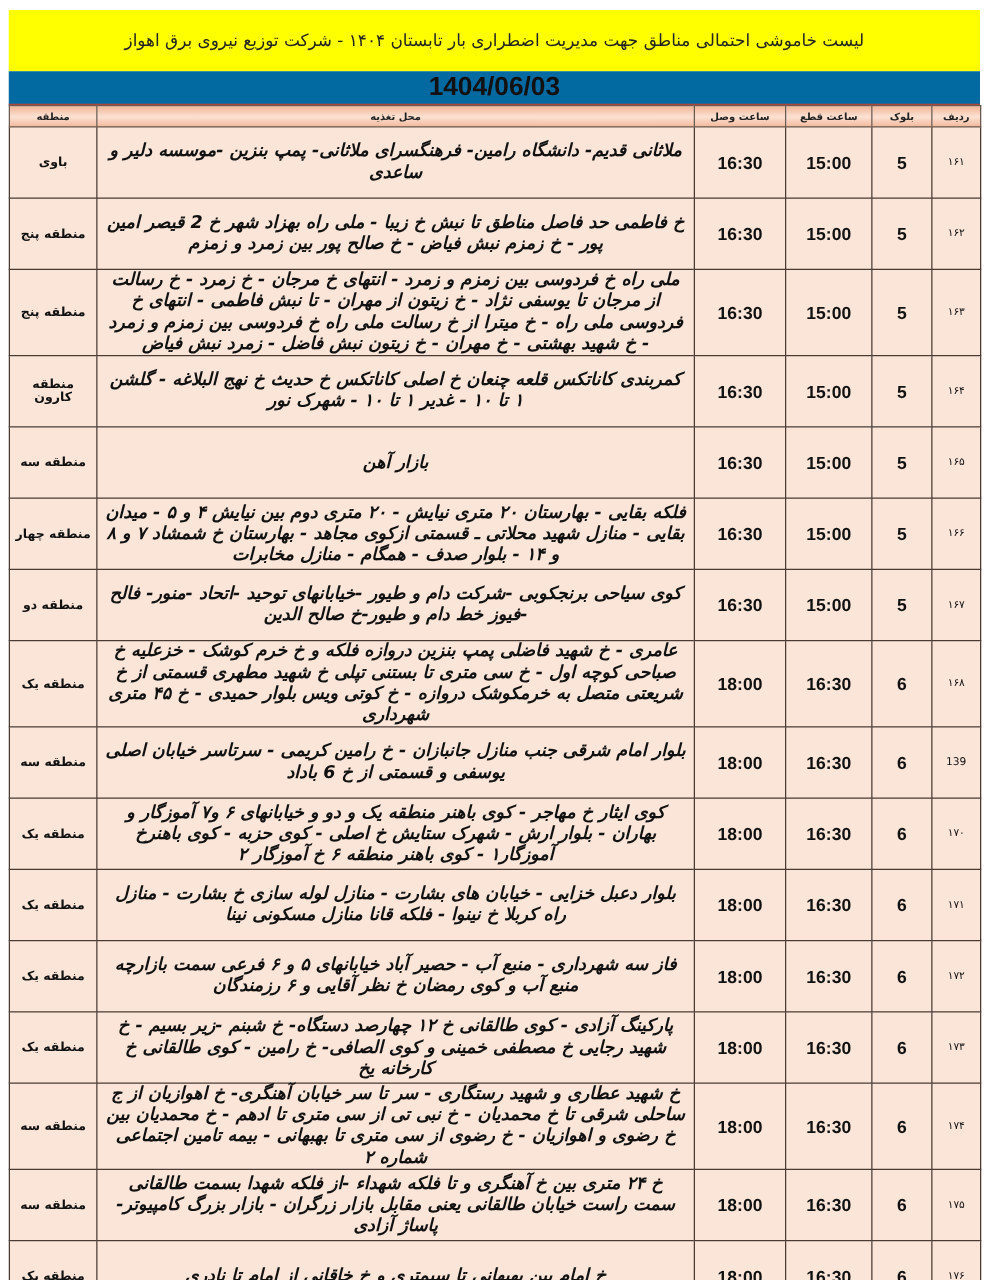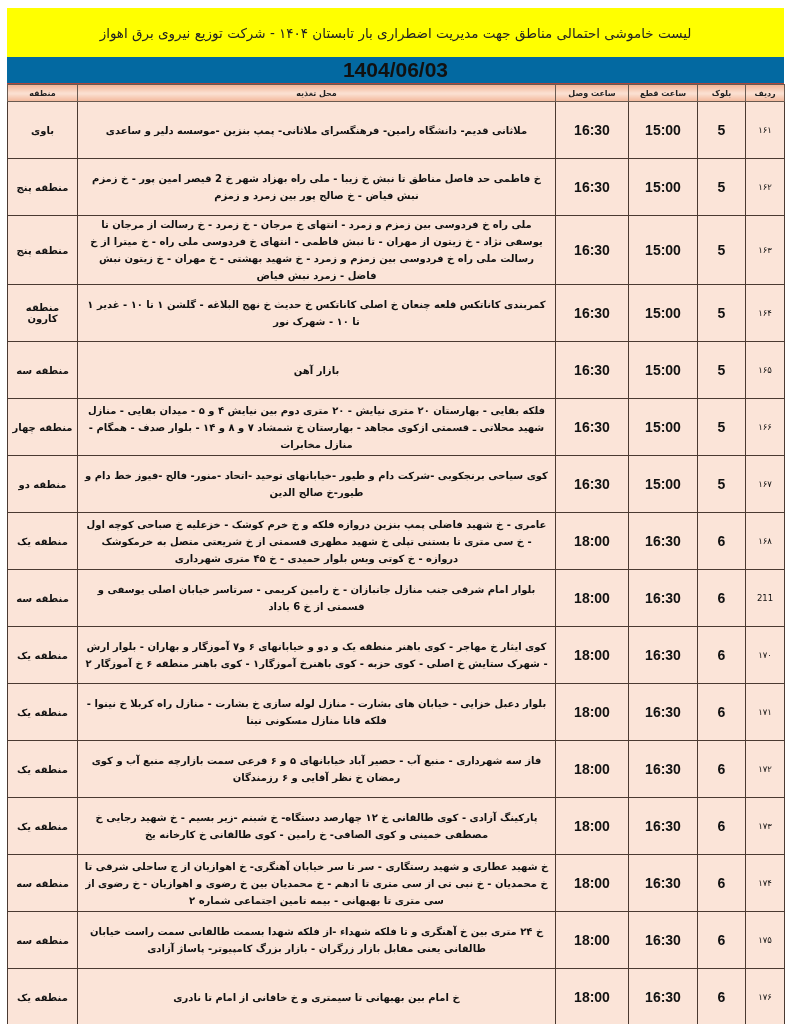--- a/index.html
+++ b/index.html
@@ -12,21 +12,21 @@
                font-family: "Liberation Sans", sans-serif; font-size: 21px; font-weight: bold; color: #111;
                border-bottom: 1px solid #b0463a; }
   table { border-collapse: collapse; width: 777px; table-layout: fixed; direction: rtl; }
   th { height: 16px; padding: 0; font-size: 8px; font-weight: bold; color: #222;
        background: linear-gradient(to bottom, #f3b79a 0%, #fbe2d4 50%, #f3b79a 100%);
        border: 1px solid #6a5a50; }
   td { height: 56px; padding: 0 4px; background: #fbe4d8; border: 1px solid #4a3a32; text-align: center;
        vertical-align: middle; color: #111; }
   td.rownum { font-size: 8.5px; }
   td.block, td.time { font-family: "Liberation Sans", sans-serif; font-size: 14px; font-weight: bold; }
-  td.loc { font-size: 10px; font-weight: bold; line-height: 17px; padding: 0 6px; }
+  td.loc { font-size: 14px; font-weight: bold; line-height: 17px; padding: 0 6px; font-style: italic; }
   td.region { font-size: 10px; font-weight: bold; text-align: center; }
 </style>
 </head>
 <body>
 
 <div class="sheet">
   <div class="title-band">لیست خاموشی احتمالی مناطق جهت مدیریت اضطراری بار تابستان ۱۴۰۴ - شرکت توزیع نیروی برق اهواز</div>
   <div class="date-band">1404/06/03</div>
 
   <table>
@@ -115,21 +115,21 @@
   <tr>
     <td class="rownum">۱۶۸</td>
     <td class="block">6</td>
     <td class="time">16:30</td>
     <td class="time">18:00</td>
     <td class="loc">عامری - خ شهید فاضلی پمپ بنزین دروازه فلکه و خ خرم کوشک - خزعلیه خ صباحی کوچه اول - خ سی متری تا بستنی تپلی خ شهید مطهری قسمتی از خ شریعتی متصل به خرمکوشک دروازه - خ کوتی ویس بلوار حمیدی - خ ۴۵ متری شهرداری</td>
     <td class="region">منطقه یک</td>
   </tr>
 
   <tr>
-    <td class="rownum">211</td>
+    <td class="rownum">139</td>
     <td class="block">6</td>
     <td class="time">16:30</td>
     <td class="time">18:00</td>
     <td class="loc">بلوار امام شرقی جنب منازل جانبازان - خ رامین کریمی - سرتاسر خیابان اصلی یوسفی و قسمتی از خ 6 باداد</td>
     <td class="region">منطقه سه</td>
   </tr>
 
   <tr>
     <td class="rownum">۱۷۰</td>
     <td class="block">6</td>

